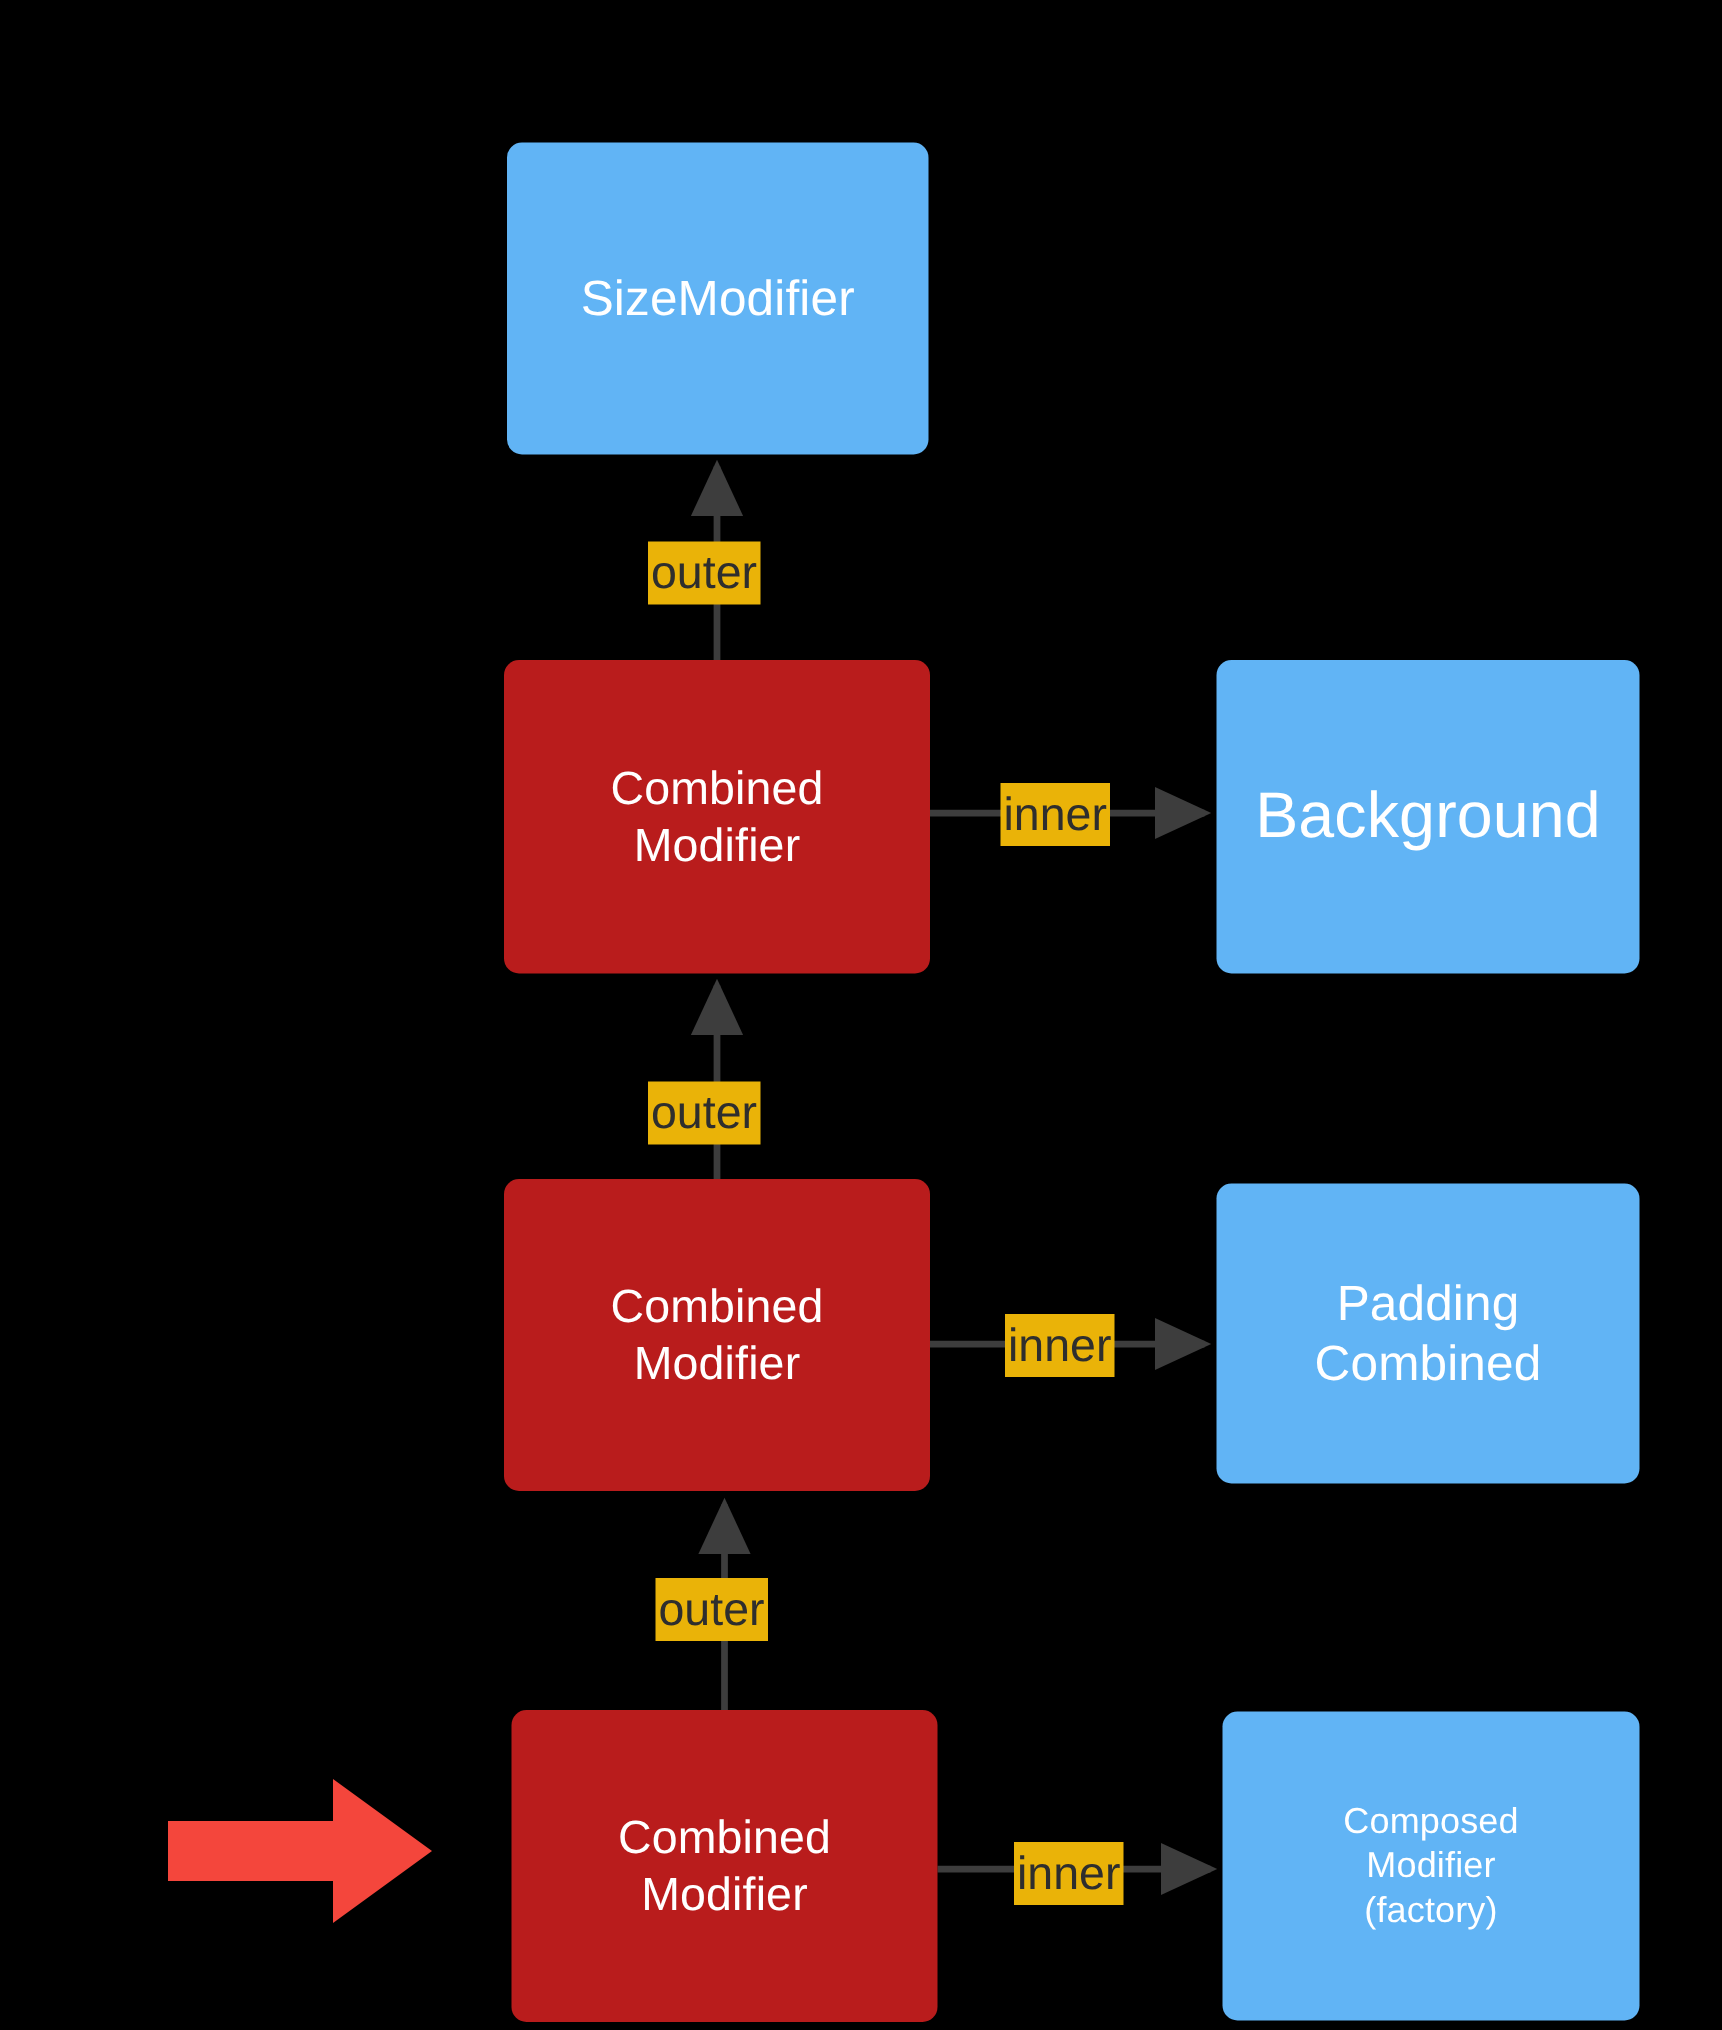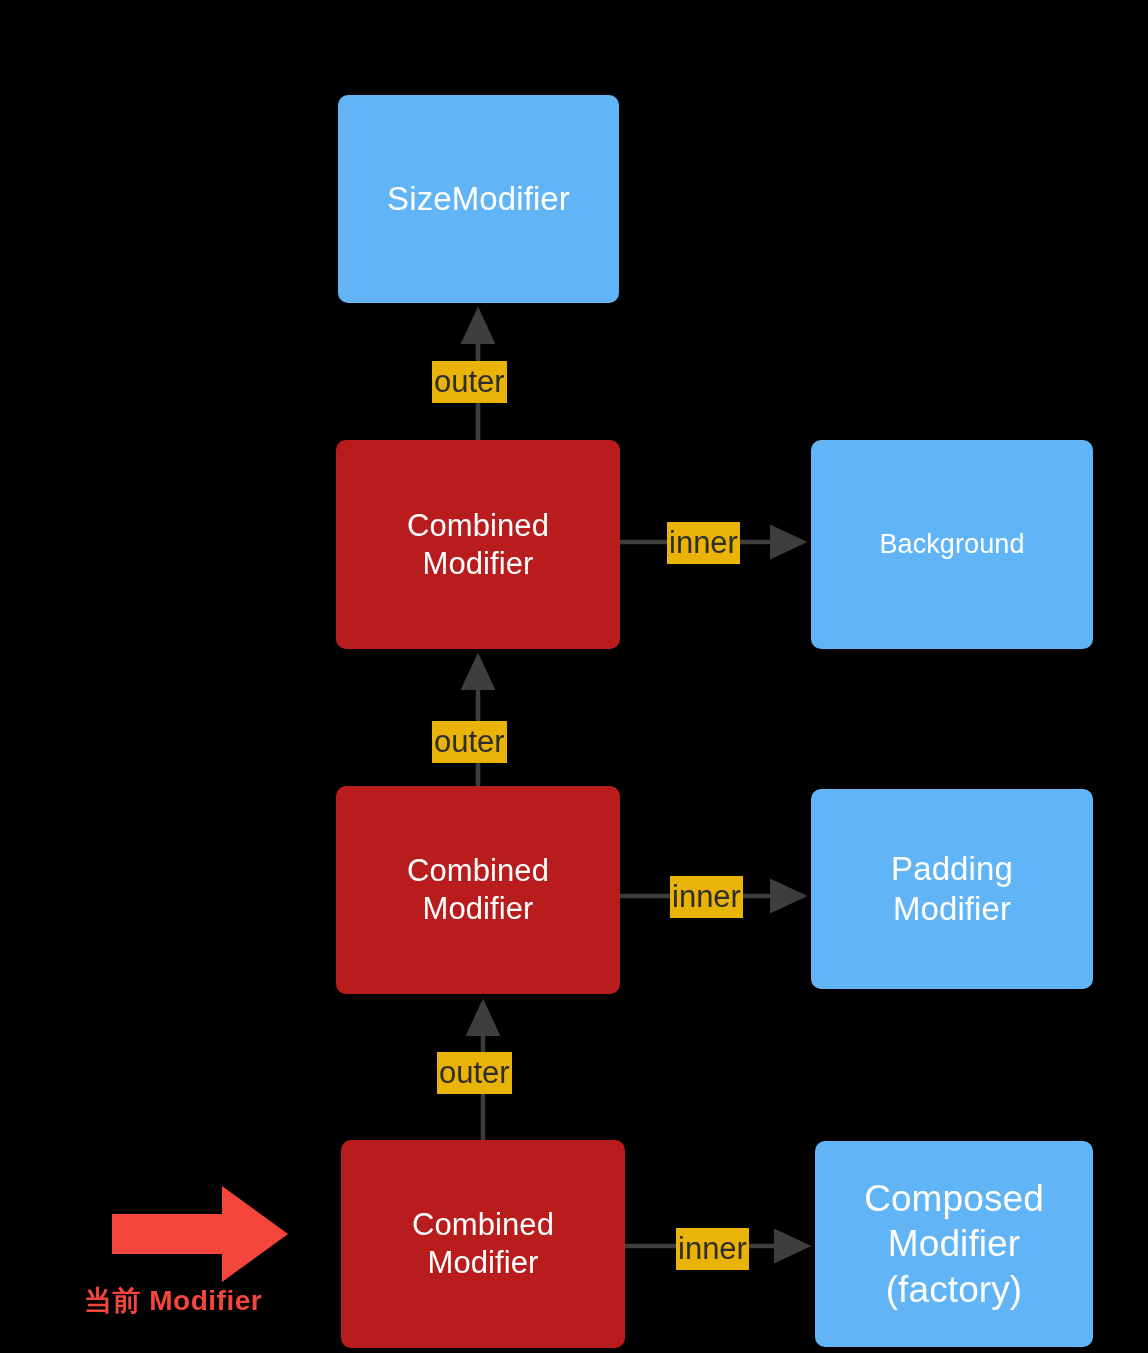--- a/index.html
+++ b/index.html
@@ -39,25 +39,25 @@
     line-height: 1.22;
     font-weight: 400;
     letter-spacing: 0.1px;
     white-space: pre-line;
   }
   .node.blue  { background: #61b4f5; }
   .node.amber { background: #b91c1c; }
 
   .node.size-modifier      { left:338px; top:47px;   width:281px; height:208px; font-size:33px; }
   .node.combined-top       { left:336px; top:392px;  width:284px; height:209px; font-size:31px; }
-  .node.background         { left:811px; top:392px;  width:282px; height:209px; font-size:27px; }
+  .node.background         { left:811px; top:392px;  width:282px; height:209px; font-size:43px; }
   .node.combined-mid       { left:336px; top:738px;  width:284px; height:208px; font-size:31px; }
   .node.padding-modifier   { left:811px; top:741px;  width:282px; height:200px; font-size:33px; }
   .node.combined-bottom    { left:341px; top:1092px; width:284px; height:208px; font-size:31px; }
-  .node.composed-modifier  { left:815px; top:1093px; width:278px; height:206px; font-size:37px; }
+  .node.composed-modifier  { left:815px; top:1093px; width:278px; height:206px; font-size:24px; }
 
   .edge-label {
     position: absolute;
     background: #eab308;
     color: #2e2e2e;
     font-size: 31px;
     line-height: 1;
     padding: 5px 2px 6px 2px;
     white-space: nowrap;
     letter-spacing: 0px;
@@ -116,21 +116,21 @@
 
   <div class="node amber combined-top">Combined
 Modifier</div>
 
   <div class="node blue background">Background</div>
 
   <div class="node amber combined-mid">Combined
 Modifier</div>
 
   <div class="node blue padding-modifier">Padding
-Modifier</div>
+Combined</div>
 
   <div class="node amber combined-bottom">Combined
 Modifier</div>
 
   <div class="node blue composed-modifier">Composed
 Modifier
 (factory)</div>
 
   <div class="edge-label outer-1">outer</div>
 
@@ -141,15 +141,14 @@
   <div class="edge-label inner-2">inner</div>
 
   <div class="edge-label outer-3">outer</div>
 
   <div class="edge-label inner-3">inner</div>
 
   <svg class="red-arrow" viewBox="0 0 176 96" xmlns="http://www.w3.org/2000/svg">
     <polygon points="0,28 110,28 110,0 176,48 110,96 110,68 0,68" fill="#f4463c"></polygon>
   </svg>
 
-  <div class="current-modifier-caption">当前 Modifier</div>
 
 </div>
 
 </body></html>

